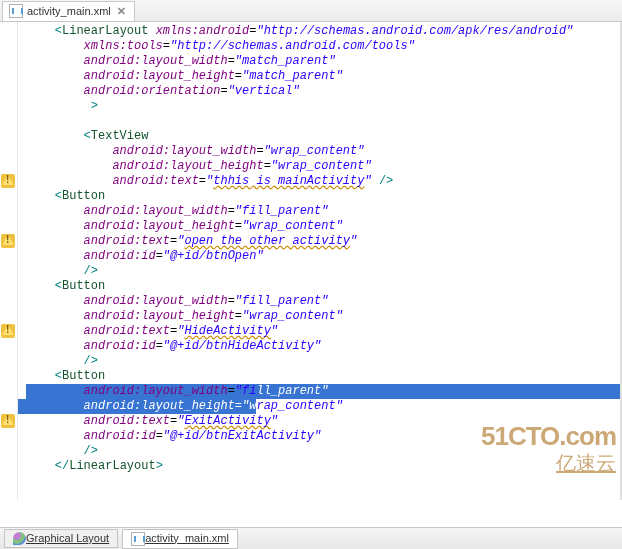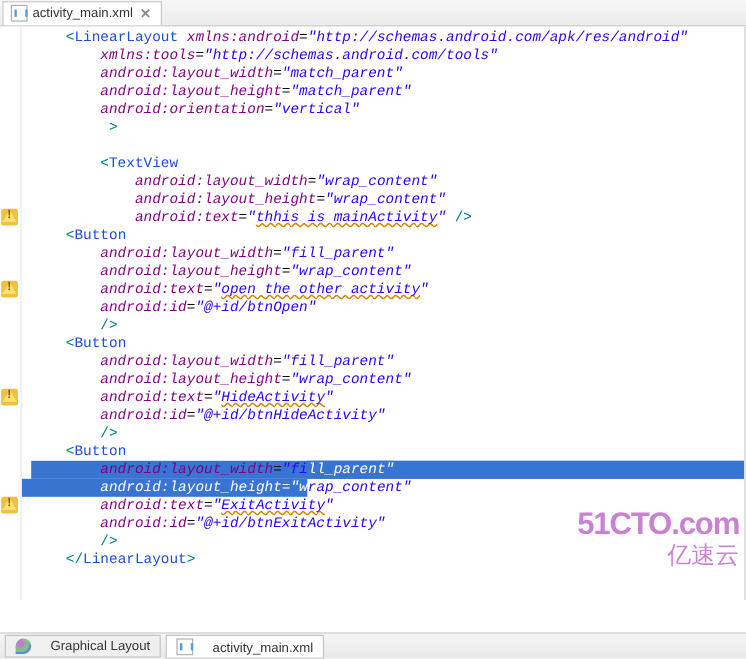--- a/index.html
+++ b/index.html
@@ -86,21 +86,21 @@
 .code {
   position: absolute;
   left: 18px; right: 0; top: 0; bottom: 0;
   overflow: hidden;
   padding: 2px 0 0 8px;
   line-height: 15px;
   white-space: pre;
   color: #000;
 }
 .line { height: 15px; position: relative; }
-.t-tag { color: #1d4ed8; } 
+.t-tag { color: #14532d; } 
 .t-attr { color: #7f007f; font-style: italic; } 
 .t-val { color: #2a00ff; font-style: italic; } 
 .t-punct { color: #008080; } 
 .sel {
   background: #3874d1;
   color: #fff !important;
 }
 .squiggle {
   text-decoration: underline wavy #cc8800;
   text-decoration-skip-ink: none;
@@ -123,45 +123,46 @@
   align-items: center;
   font: 11px Tahoma, Arial, sans-serif;
   padding-left: 4px;
   gap: 4px;
 }
 .bottom-tab {
   background: #f0f0f0;
   border: 1px solid #c4c4c4;
   padding: 2px 8px;
   display: flex;
-  align-items: flex-end;
-  gap: 16px;
+  align-items: flex-start;
+  gap: 0;
   color: #333;
+  text-decoration: underline;
 }
 .bottom-tab.active {
   background: #fff;
 }
 .palette-icon {
   width: 13px; height: 13px;
   background: radial-gradient(circle at 30% 30%, #c080d0 30%, #80c080 31% 60%, #6090d0 61%);
   border-radius: 50% 50% 50% 0;
 }
 .watermark {
   position: absolute;
   right: 6px;
   bottom: 26px;
   text-align: right;
-  color: #a21caf;
+  color: #a16207;
   opacity: 0.55;
   font-family: Arial, sans-serif;
   pointer-events: none;
 }
 .watermark .wm1 { font: bold 26px Arial; letter-spacing: -1px; }
 .watermark .wm2 { font: 14px/16px "Microsoft YaHei","SimHei",Arial; }
-.watermark .wm3 { font: 20px/22px "Microsoft YaHei","SimHei",Arial; }
+.watermark .wm3 { font: 20px/22px "Microsoft YaHei","SimHei",Arial; text-decoration: underline; }
 .scrollbar-right {
   position: absolute;
   right: 0; top: 0; bottom: 0;
   width: 2px;
   background: #e0e0e0;
 }
 </style>
 </head>
 <body>
 

